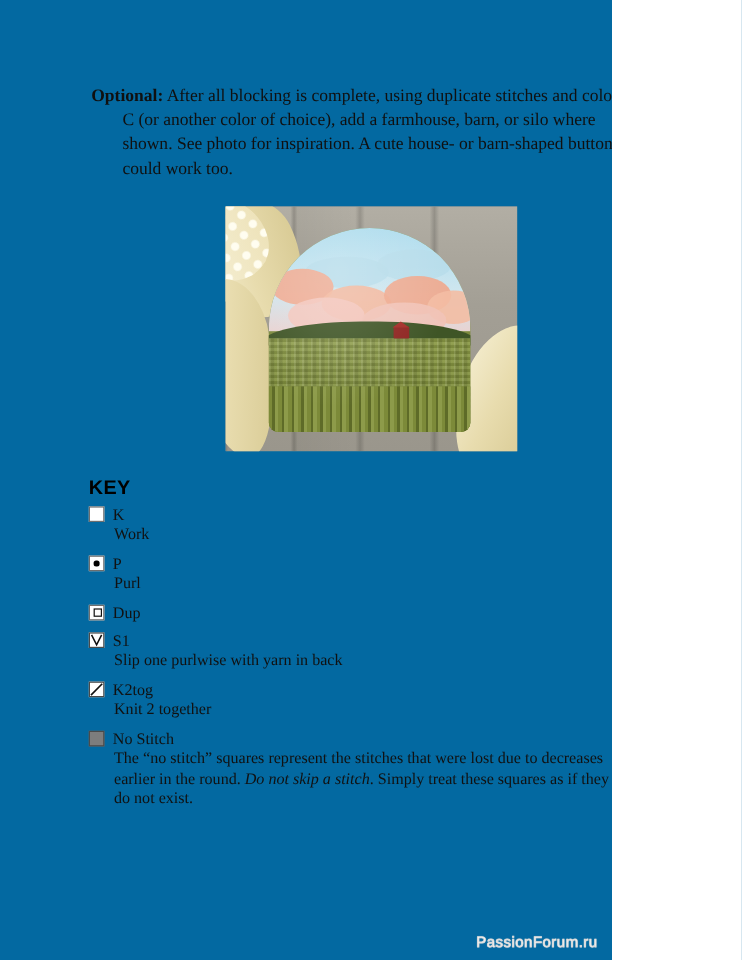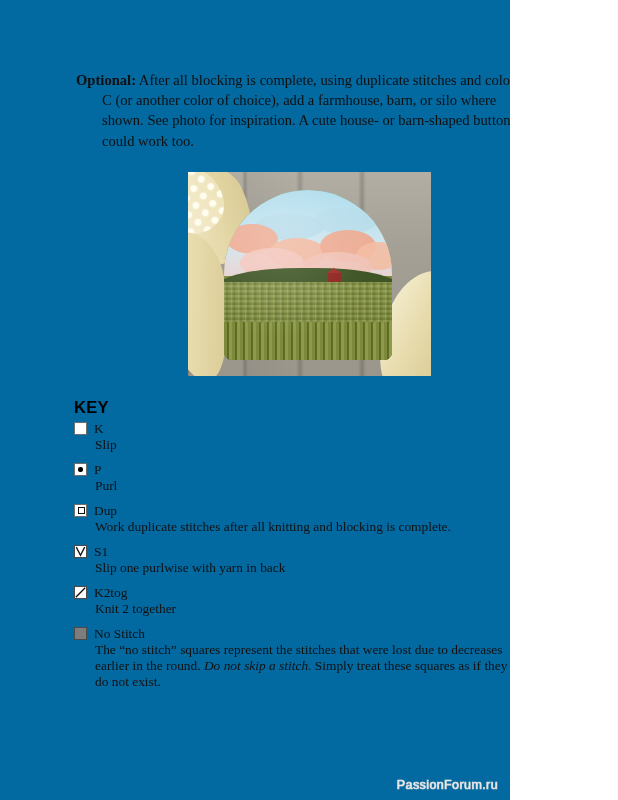--- a/index.html
+++ b/index.html
@@ -315,37 +315,36 @@
 
   <div class="key-heading">KEY</div>
 
   <div class="key-list">
 
     <div class="key-entry">
       <div class="key-row">
         <span class="sym sym-k"></span>
         <span class="key-abbr">K</span>
       </div>
-      <div class="key-desc">Slip</div>
+      <div class="key-desc">Work</div>
     </div>
 
     <div class="key-entry">
       <div class="key-row">
         <span class="sym sym-p"></span>
         <span class="key-abbr">P</span>
       </div>
       <div class="key-desc">Purl</div>
     </div>
 
     <div class="key-entry">
       <div class="key-row">
         <span class="sym sym-dup"></span>
         <span class="key-abbr">Dup</span>
       </div>
-      <div class="key-desc">Work duplicate stitches after all knitting and blocking is complete.</div>
     </div>
 
     <div class="key-entry">
       <div class="key-row">
         <span class="sym sym-s1">
           <svg width="11" height="11" viewBox="0 0 11 11" aria-hidden="true">
             <path d="M1.3 1.1 L5.5 9.4 L9.7 1.1" fill="none" stroke="#111111" stroke-width="1.3"></path>
           </svg>
         </span>
         <span class="key-abbr">S1</span>

